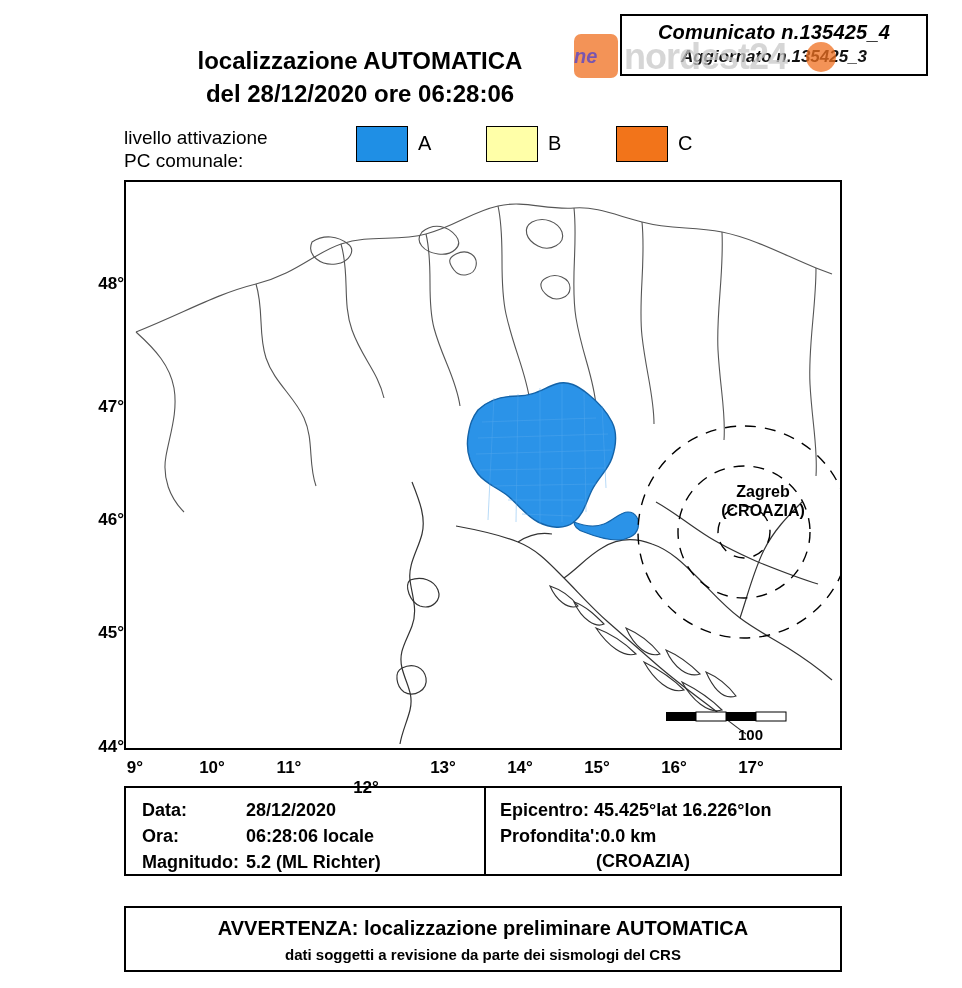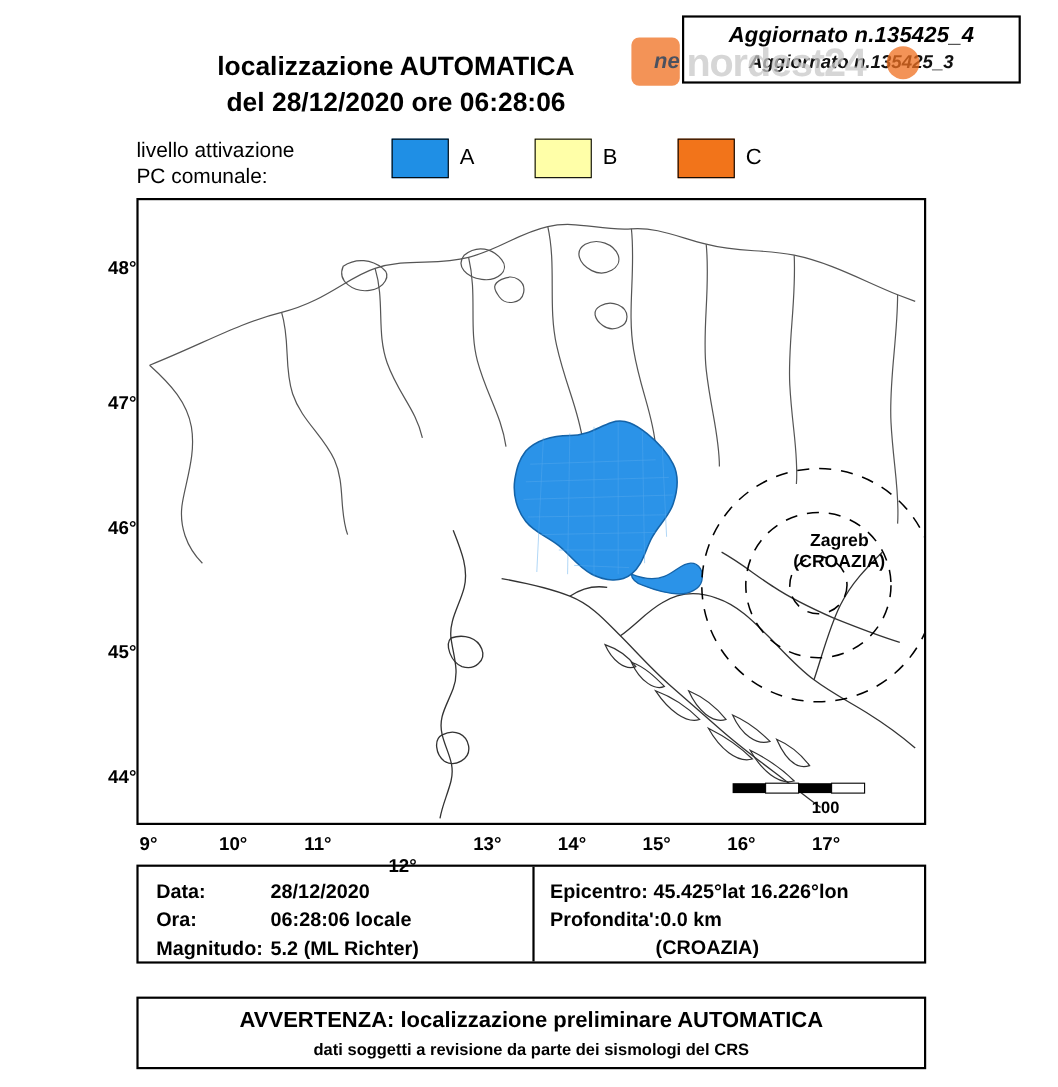--- a/index.html
+++ b/index.html
@@ -67,25 +67,25 @@
     height: 52px;
     opacity: 0.75;
     pointer-events: none;
   }
   .wm-badge {
     position: absolute;
     left: 0; top: 2px;
     width: 44px; height: 44px;
     background: #f07020;
     border-radius: 7px;
-    color: #0f172a;
+    color: #4c1d95;
     font-weight: bold;
     font-size: 20px;
     line-height: 44px;
-    text-align: right;
+    text-align: left;
     font-style: italic;
   }
   .wm-text {
     position: absolute;
     left: 50px; top: 4px;
     font-size: 36px;
     font-weight: bold;
     color: #c9c9c9;
     letter-spacing: -1px;
   }
@@ -146,21 +146,21 @@
     overflow: hidden;
   }
   .map-svg { display: block; }
 
   .axis-label {
     position: absolute;
     font-size: 17px;
     font-weight: bold;
     color: #000;
   }
-  .lat-label { text-align: right; width: 46px; }
+  .lat-label { text-align: right; width: 46px; margin-top: 40px; }
   .lon-label { text-align: center; width: 46px; }
 
   
   .info-box {
     position: absolute;
     left: 124px;
     top: 786px;
     width: 718px;
     height: 90px;
     border: 2px solid #000;
@@ -238,21 +238,21 @@
 <body>
 
 <div class="page">
 
   <div class="title-block">
     <div class="title-line">localizzazione AUTOMATICA</div>
     <div class="title-line">del 28/12/2020 ore 06:28:06</div>
   </div>
 
   <div class="comunicato-box">
-    <div class="comunicato-num">Aggiornato n.135425_4</div>
+    <div class="comunicato-num">Comunicato n.135425_4</div>
     <div class="comunicato-upd">Aggiornato n.135425_3</div>
   </div>
 
   <div class="watermark">
     <div class="wm-badge">ne</div>
     <div class="wm-text">nordest24</div>
     <div class="wm-dot"></div>
   </div>
 
   <div class="legend">

